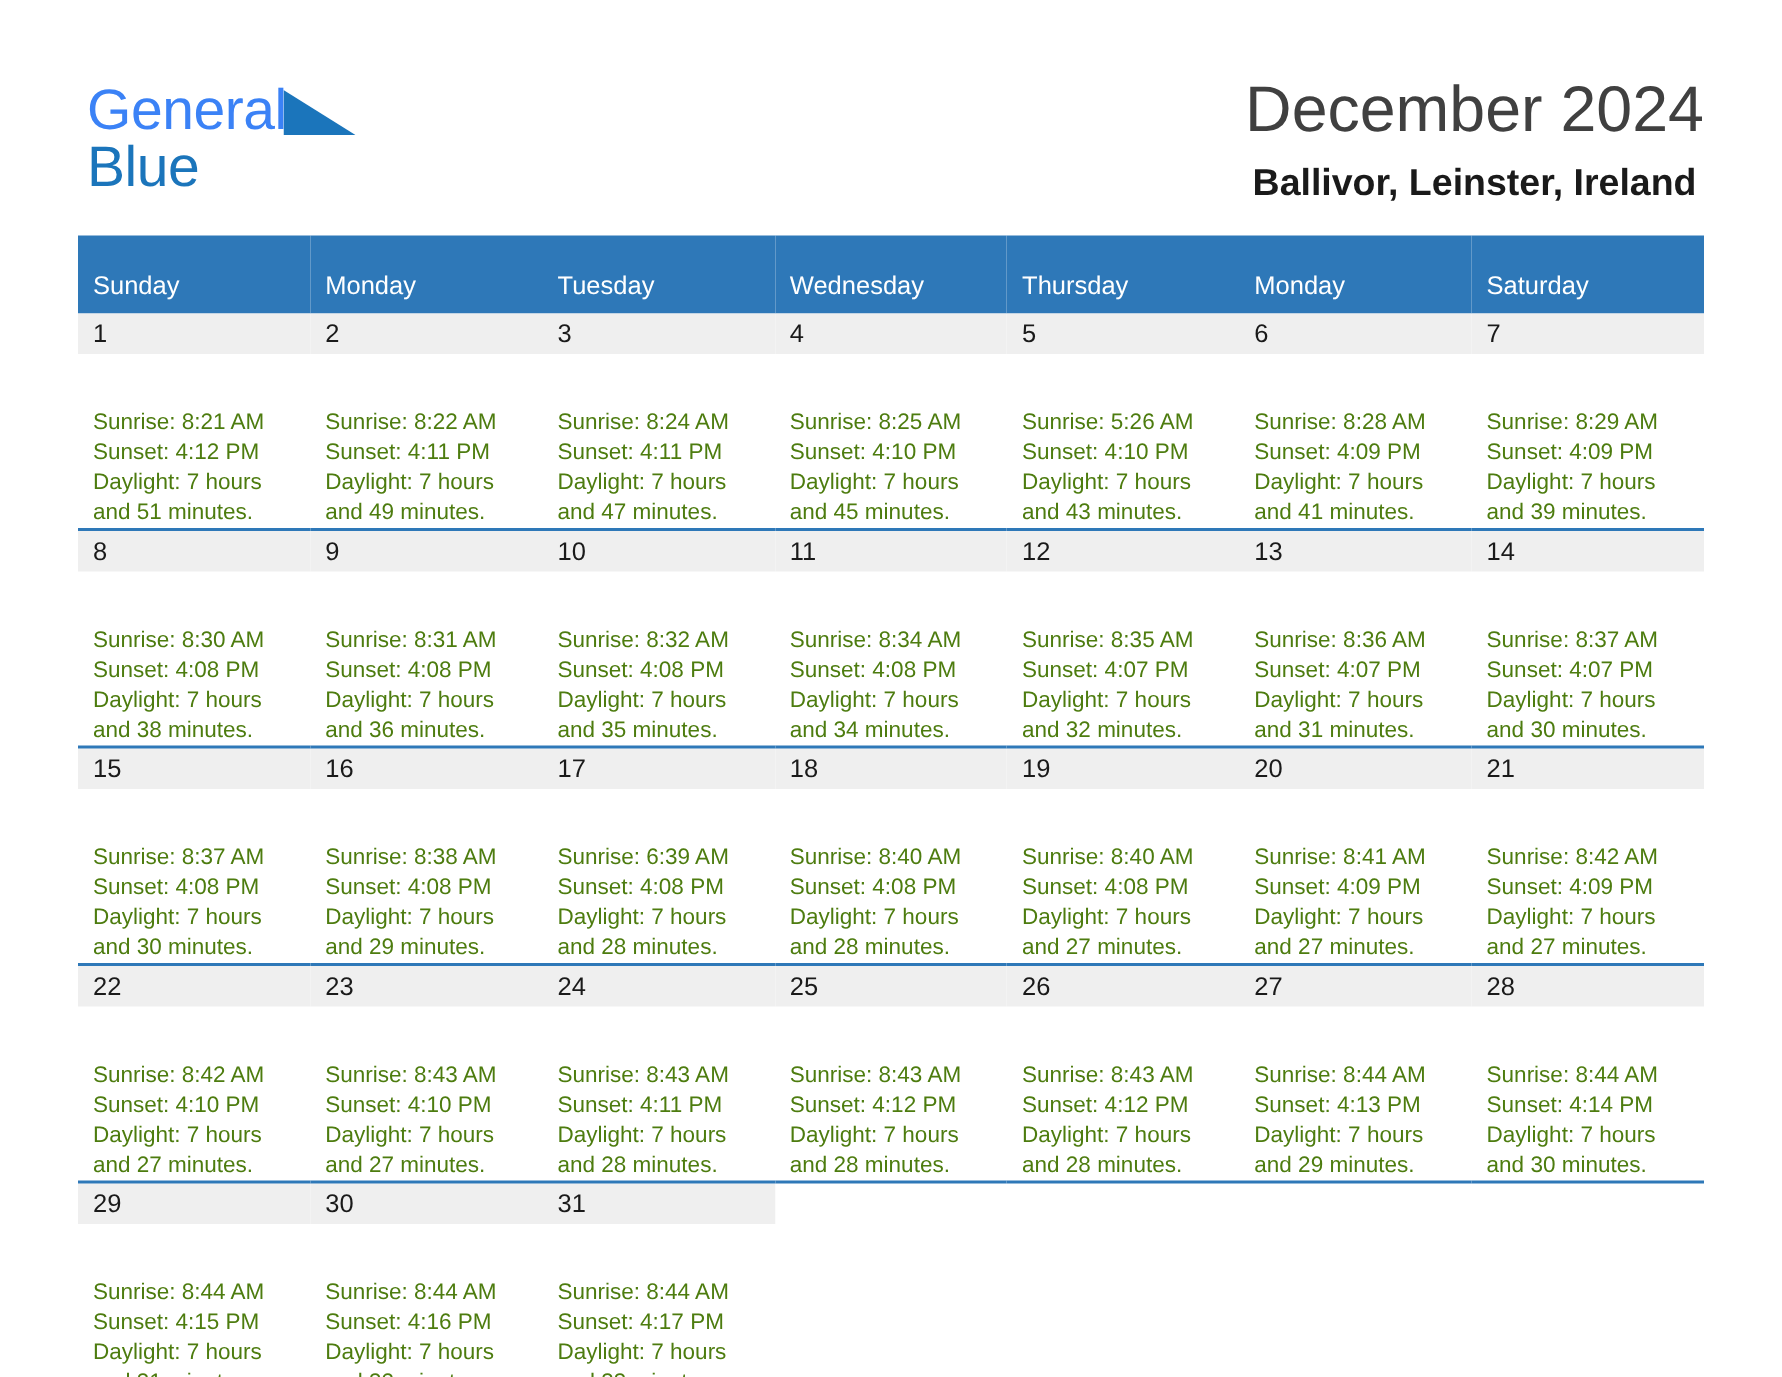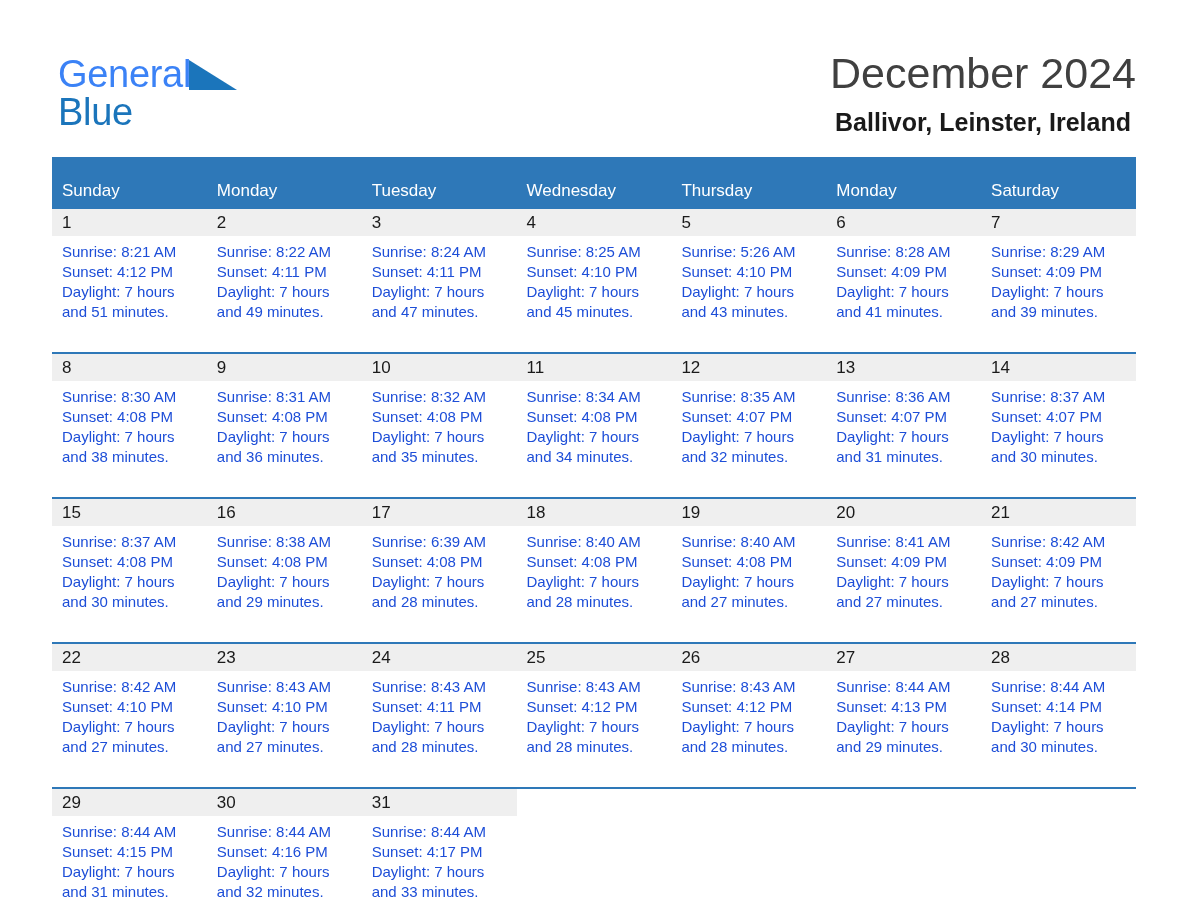--- a/index.html
+++ b/index.html
@@ -129,24 +129,25 @@
   .daynum {
     background: #efefef;
     font-size: 17px;
     line-height: 21px;
     padding: 3px 0 3px 10px;
     color: #1a1a1a;
     height: 27px;
     box-sizing: border-box;
   }
   .details {
-    padding: 6px 8px 0 10px;
+    padding: 20px 8px 0 10px;
     font-size: 15px;
     line-height: 20px;
-    color: #1d4ed8;
+    color: #4d7c0f;
+    margin-top: 16px;
   }
   .details div {
     white-space: nowrap;
   }
   .spacer-row td {
     height: 10px;
     padding: 0;
     border: none;
     background: #ffffff;
   }

